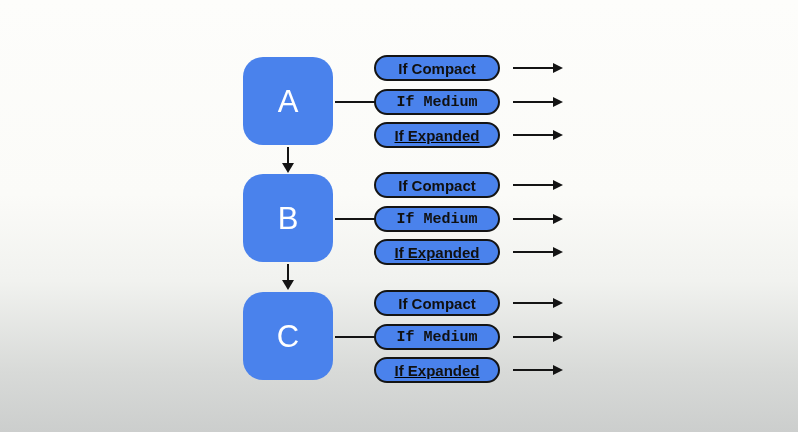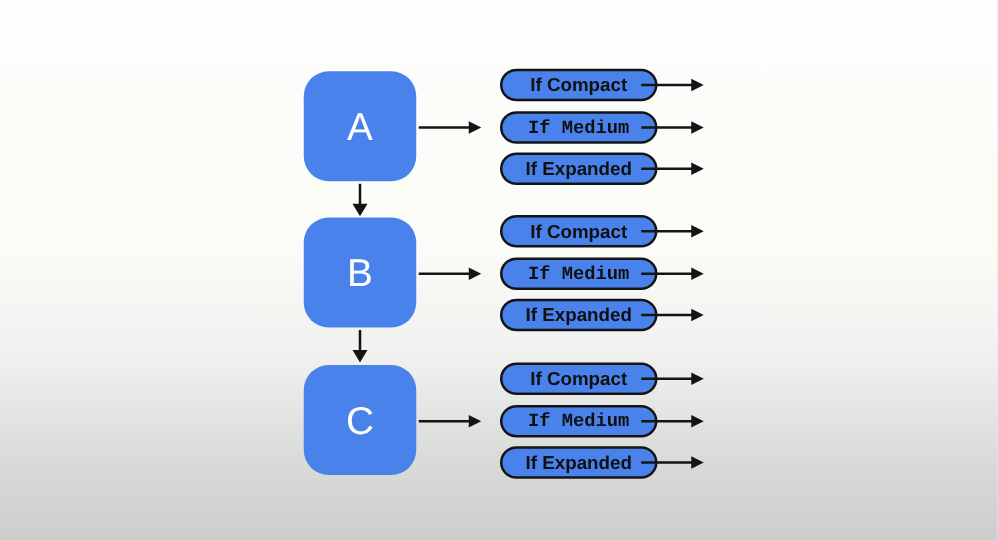--- a/index.html
+++ b/index.html
@@ -44,41 +44,41 @@
   }
   .node span {
     color: var(--node-text, #ffffff);
     font-size: 31px;
     font-weight: 500;
     line-height: 1;
   }
 
   .pill {
     position: absolute;
-    left: 400px;
+    left: 374px;
     width: 126px;
     height: 26px;
     box-sizing: border-box;
     border: 2px solid var(--stroke, #141414);
     border-radius: 14px;
     background: var(--pill-fill, #4a82ec);
     display: flex;
     align-items: center;
     justify-content: center;
   }
   .pill span {
     color: var(--pill-text, #101010);
     font-size: 15px;
     font-weight: 600;
     line-height: 1;
     white-space: nowrap;
   }
   .pill-0 { top: 0px; }
   .pill-1 { top: 34px; font-family: Liberation Mono, monospace; }
-  .pill-2 { top: 67px; }
+  .pill-2 { top: 67px; text-decoration: underline; }
 
   
   .hline {
     position: absolute;
     height: 2px;
     background: var(--stroke, #141414);
   }
   .head-right {
     position: absolute;
     width: 0; height: 0;

